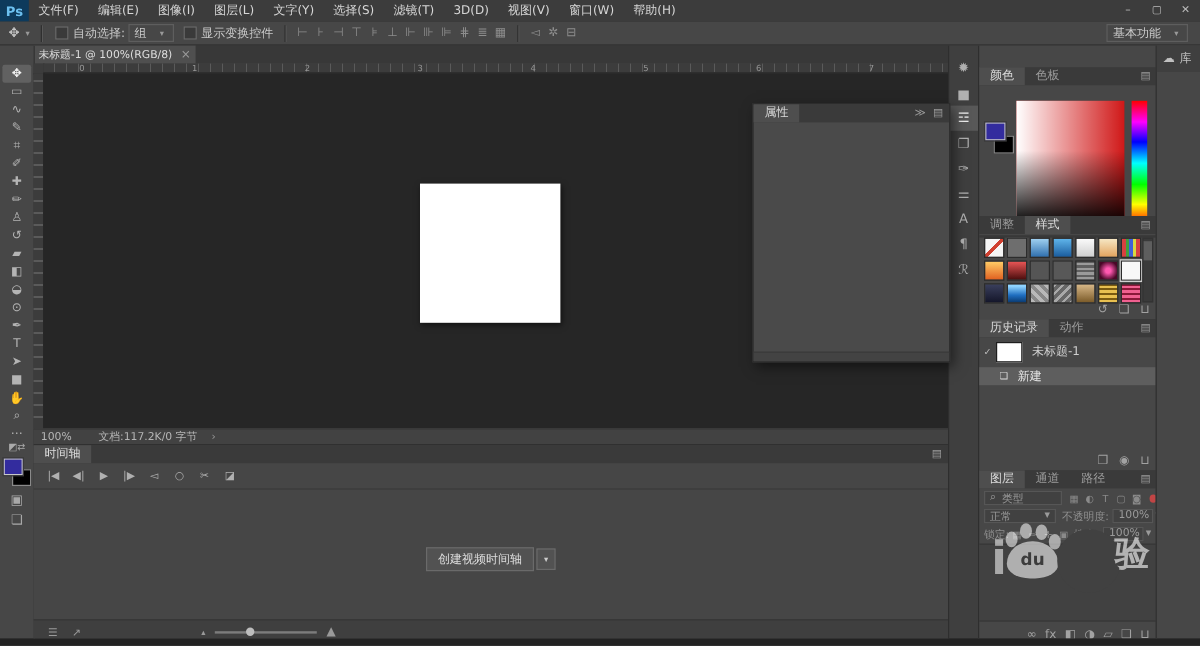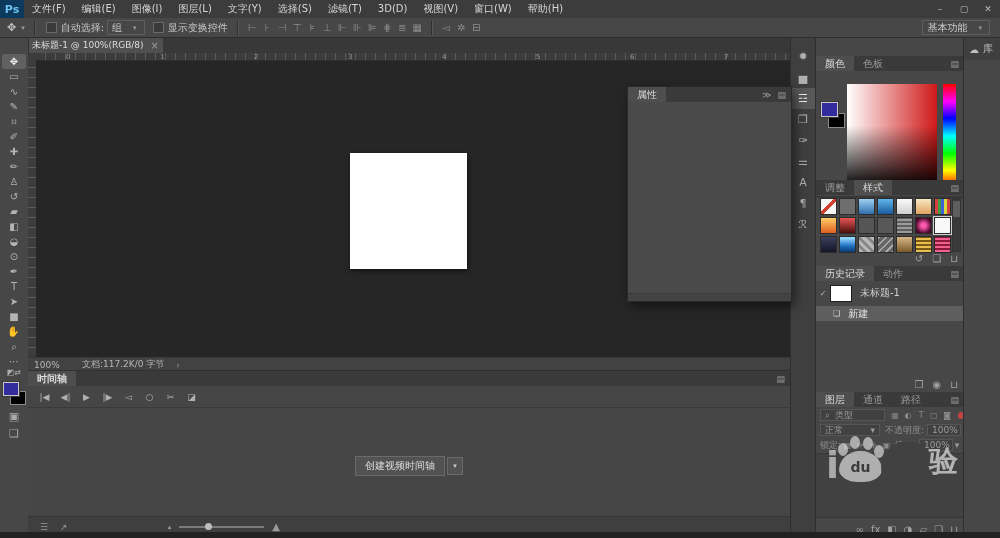--- a/index.html
+++ b/index.html
@@ -63,21 +63,21 @@
   #props{left:627px;top:86px;width:163px;height:214px;background:#4a4a4a;border:1px solid #292929;
          box-shadow:3px 4px 10px rgba(0,0,0,.5);z-index:30;}
   .p-head{height:15px;background:#3a3a3a;display:flex;align-items:center;}
   .ptab{display:inline-block;height:15px;line-height:15px;padding:0 9px;font-size:10px;color:#9c9c9c;}
   .ptab.active{background:#4e4e4e;color:#dcdcdc;}
   .p-menu{margin-left:auto;padding-right:5px;font-size:9px;color:#9a9a9a;display:flex;gap:6px;}
   #props .body{padding:6px 8px;font-size:10px;color:#b8b8b8;border-bottom:1px solid #404040;height:14px;}
   #props .foot{position:absolute;left:0;bottom:0;width:100%;height:7px;background:#434343;border-top:1px solid #3a3a3a;}
   
   #timeline{left:28px;top:370px;width:762px;height:168px;background:#464646;border-top:1px solid #303030;}
-  #tl-tabrow{height:15px;background:#3a3a3a;display:flex;align-items:center;font-weight:bold;}
+  #tl-tabrow{height:15px;background:#3a3a3a;display:flex;align-items:center;}
   #tl-controls{height:21px;border-bottom:1px solid #3a3a3a;display:flex;align-items:center;padding-left:6px;}
   .t-btn{min-width:21px;text-align:center;font-size:9px;color:#b0b0b0;}
   #tl-create{position:absolute;left:50%;top:85px;transform:translateX(-50%);display:flex;align-items:center;}
   #tl-create .btn{background:#525252;border:1px solid #6a6a6a;padding:2px 9px;font-size:10px;color:#ddd;}
   #tl-create .dd{width:14px;text-align:center;border:1px solid #6a6a6a;background:#525252;margin-left:2px;
                  font-size:7px;color:#ccc;padding:4px 0;}
   #tl-bottom{position:absolute;left:0;top:145px;width:762px;height:19px;background:#3f3f3f;border-top:1px solid #363636;
              display:flex;align-items:center;}
   .tl-bicon{font-size:9px;color:#9a9a9a;margin-left:12px;}
   #tl-slider{display:flex;align-items:center;margin-left:100px;}

